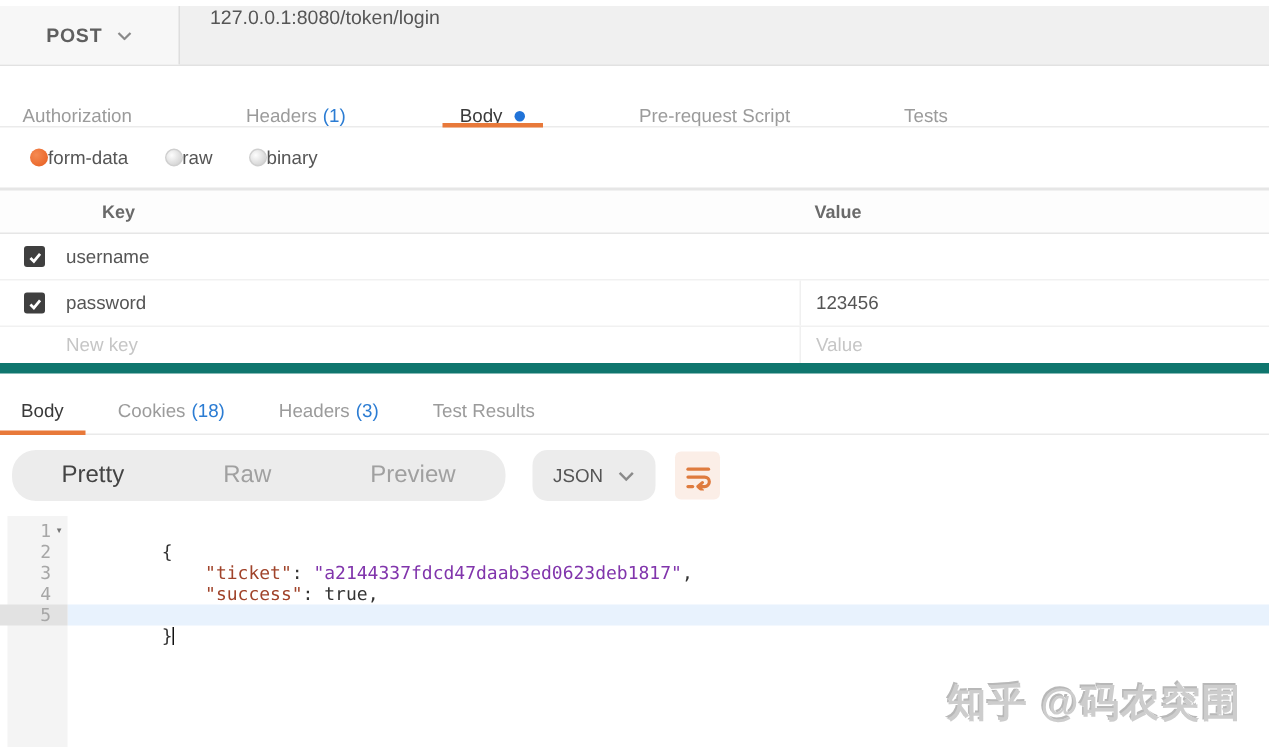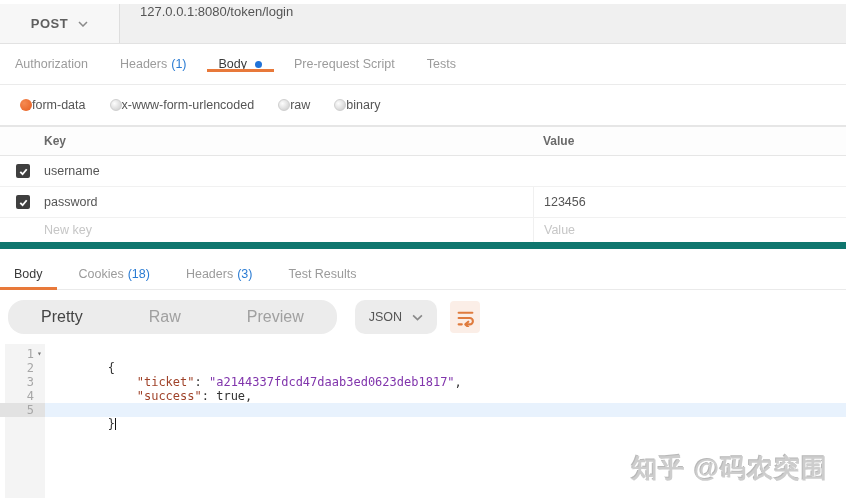--- a/index.html
+++ b/index.html
@@ -20,22 +20,22 @@
     color:#5f5f5f; font-weight:700; font-size:13px; letter-spacing:.5px; cursor:pointer;
   }
   .url-field {
     flex:1; display:flex; align-items:flex-start; padding-left:20px;
     font-size:13px; color:#555;
   }
 
   
   .req-tabs {
     position:absolute; top:44px; left:0; right:0; height:41px;
-    display:flex; align-items:center; padding-left:15px;
-    border-bottom:1px solid #ebebeb; background:#fff;
+    display:flex; align-items:flex-end; padding-left:15px;
+    border-bottom:1px solid #ebebeb; background:#fff;gap:44px;
   }
   .rtab { display:flex; align-items:center; margin-right:32px; font-size:12.5px; color:#9b9b9b; position:relative; cursor:pointer; }
   .rtab.active { color:#3a3a3a; }
   .rtab.active::after { content:""; position:absolute; left:-12px; right:-12px; bottom:-1px; height:3px; background:#e8793a; }
   .count { color:#2b7cd3; margin-left:4px; }
   .dot { width:7px; height:7px; border-radius:50%; background:#2173d8; margin-left:8px; }
 
   
   .modes {
     position:absolute; top:85px; left:0; right:0; height:41px;
@@ -43,21 +43,21 @@
     border-bottom:1px solid #e6e6e6; font-size:12.5px; color:#555;
   }
   .mode { display:flex; align-items:center; cursor:pointer; }
   .radio { width:12px; height:12px; border-radius:50%; flex:none; }
   .radio.sel { background:radial-gradient(circle at 35% 35%, #f58a52, #e65c1e); }
   .radio.unsel { background:radial-gradient(circle at 35% 35%, #fdfdfd, #c9c9c9); border:1px solid #cfcfcf; }
 
   
   .kv-table { position:absolute; top:126px; left:0; right:0; }
   .kv-row { display:flex; align-items:stretch; height:31px; border-bottom:1px solid #f1f1f1; }
-  .kv-row.kv-head { height:30px; border-top:1px solid #e6e6e6; border-bottom:1px solid #e6e6e6; background:#fdfdfd; }
+  .kv-row.kv-head { height:30px; border-top:1px solid #e6e6e6; border-bottom:1px solid #e6e6e6; background:#fdfdfd;padding-left:24px; }
   .kv-row.kv-last { border-bottom:7px solid #0f766e;justify-content:space-between; }
   .col-check { width:44px; display:flex; align-items:center; padding-left:16px; }
   .col-key { flex:1; display:flex; align-items:center; font-size:12.5px; color:#555; }
   .col-value { width:313px; padding-left:10px; border-left:1px solid #f0f0f0; display:flex; align-items:center; font-size:12.5px; color:#555; }
   .kv-head .col-key, .kv-head .col-value { font-size:12px; color:#6a6a6a; font-weight:700; }
   .kv-head .col-value { border-left:none; }
   .checkbox { width:14px; height:14px; background:#3f3f3f; border-radius:2px; display:flex; align-items:center; justify-content:center; cursor:pointer; }
   .cell-input { border:none; background:transparent; outline:none; width:95%; font-family:"Liberation Sans", sans-serif; font-size:12.5px; color:#555; }
   .cell-input::placeholder { color:#c6c6c6; }
 
@@ -149,24 +149,20 @@
     </div>
   </div>
 
   <div class="modes">
     <div class="mode">
       <span class="radio sel"></span>
       <span>form-data</span>
     </div>
     <div class="mode">
       <span class="radio unsel"></span>
-      <span>x-www-form-urlencoded</span>
-    </div>
-    <div class="mode">
-      <span class="radio unsel"></span>
       <span>raw</span>
     </div>
     <div class="mode">
       <span class="radio unsel"></span>
       <span>binary</span>
     </div>
   </div>
 
   <div class="kv-table">
     <div class="kv-row kv-head">

